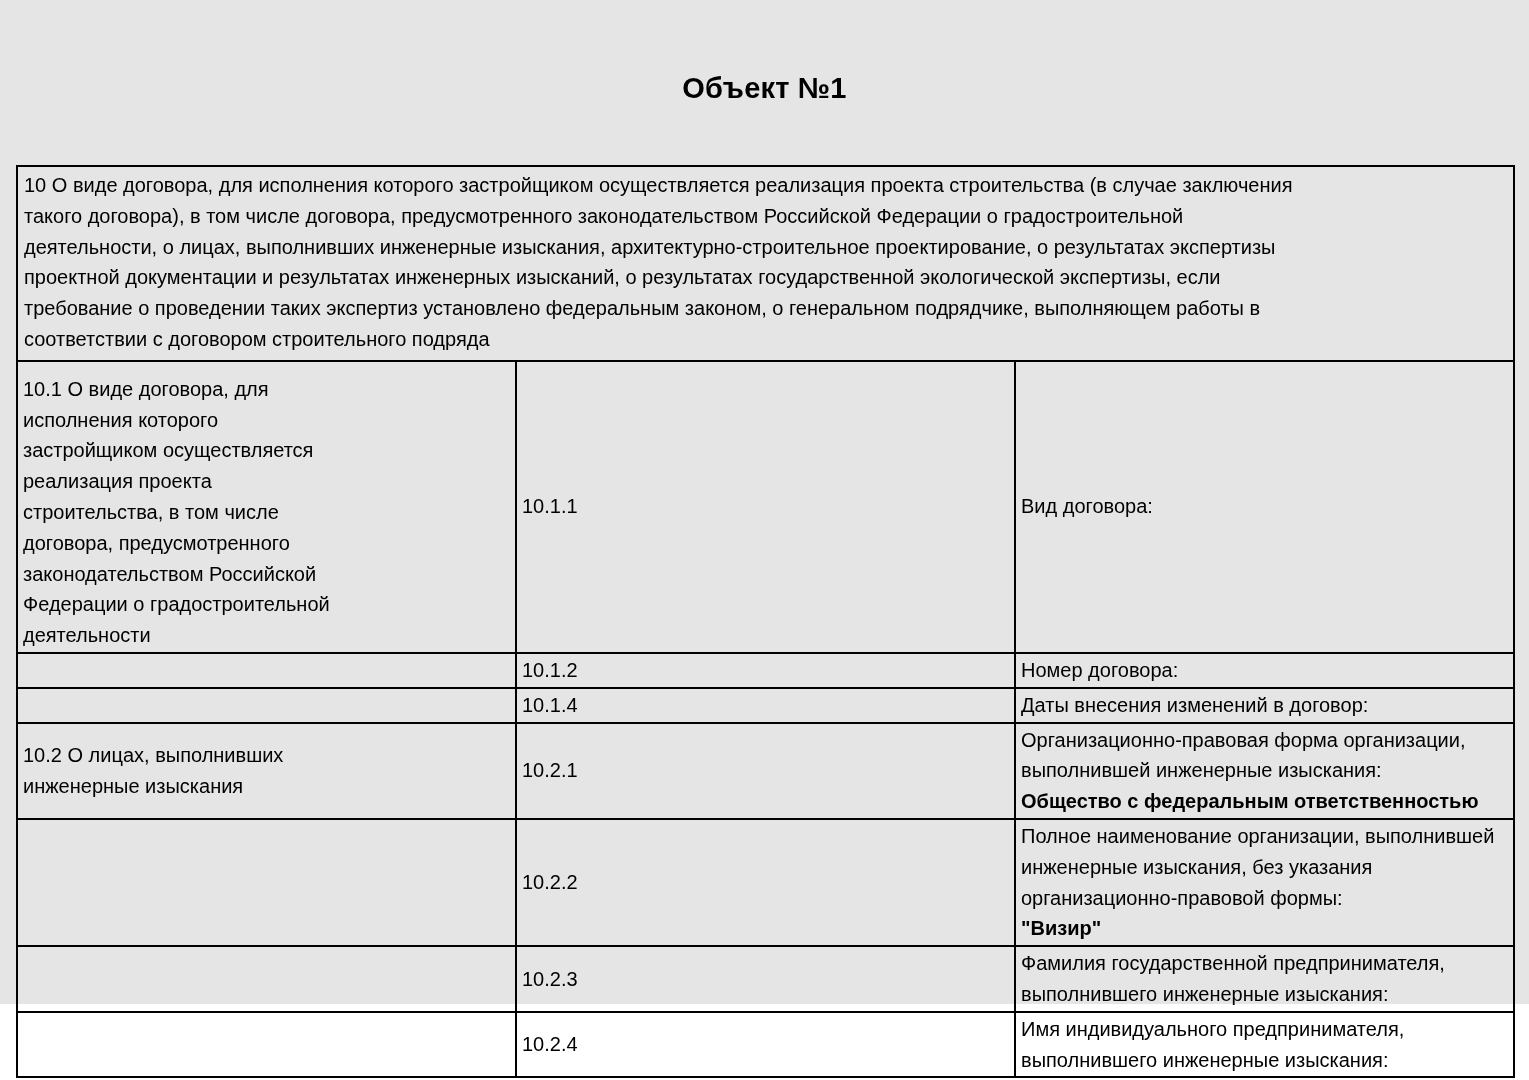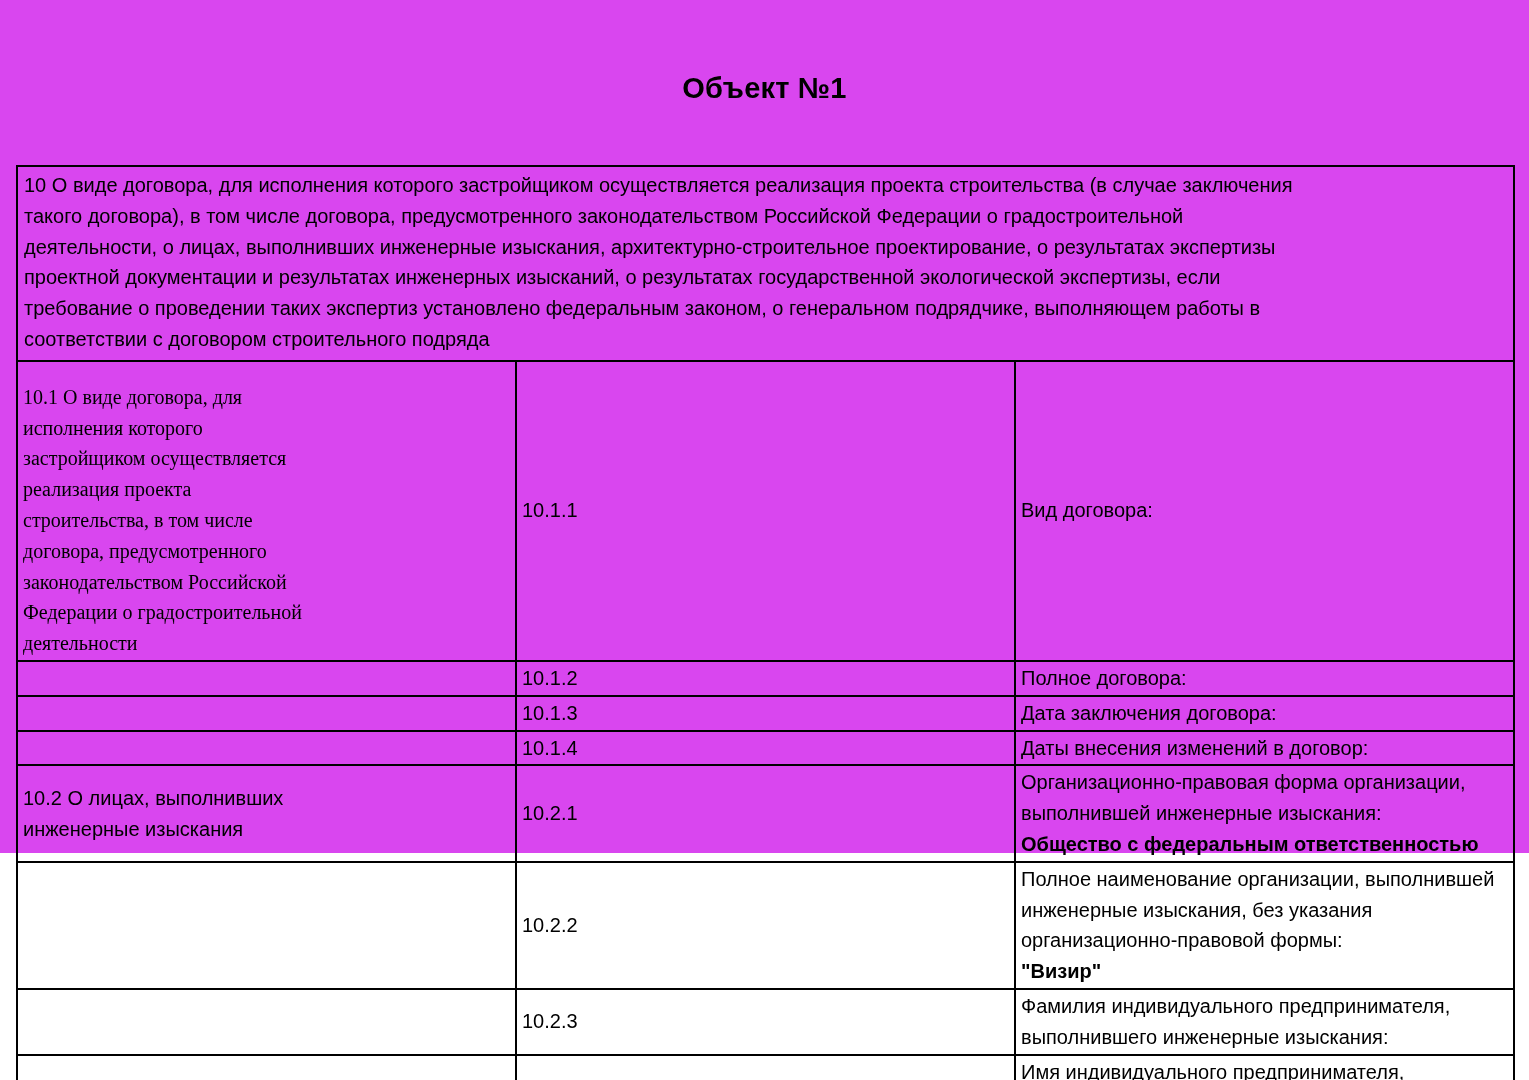--- a/index.html
+++ b/index.html
@@ -3,21 +3,21 @@
 <meta charset="utf-8">
 <style>
   * { margin: 0; padding: 0; box-sizing: border-box; }
   html, body {
     width: 1529px; height: 1080px;
     background: #ffffff;
     font-family: "Liberation Sans", "DejaVu Sans", sans-serif;
     color: #000;
     overflow: hidden;
   }
-  .page { position: relative; width: 1529px; height: 853px; background: #d946ef; }
+  .page { position: relative; width: 1529px; height: 1004px; background: #e5e5e5; }
 
   .doc-title {
     position: absolute;
     top: 72px; left: 0; width: 100%;
     text-align: center;
     font-size: 29px;
     font-weight: bold;
     letter-spacing: 0.2px;
   }
 
@@ -38,21 +38,21 @@
     overflow: hidden;
   }
   td.c1 { width: 372px; }
   td.c2 { width: 112px; border-radius: 10px; }
   td.c3 { width: auto; }
 
   tr.hdr td {
     vertical-align: top;
     padding: 3px 6px 5px 6px;
   }
-  tr.r-10-1-1 td.c1 { vertical-align: top; padding-top: 20px; font-family: Liberation Serif, serif; }
+  tr.r-10-1-1 td.c1 { vertical-align: top; padding-top: 12px; }
   tr.r-10-1-1 { height: 277px; }
   tr.r-short  { height: 34px; margin-top: 28px; }
   tr.r-10-2-1 { height: 64px; }
   tr.r-10-2-2 { height: 97px; }
 
   .bold { font-weight: bold; }
   td .line { white-space: pre-line; }
 </style>
 </head>
 <body>
@@ -81,26 +81,21 @@
 договора, предусмотренного
 законодательством Российской
 Федерации о градостроительной
 деятельности</td>
           <td class="c2">10.1.1</td>
           <td class="c3"><div class="line">Вид договора:</div></td>
         </tr>
         <tr class="r-short">
           <td class="c1"></td>
           <td class="c2">10.1.2</td>
-          <td class="c3"><div class="line">Полное договора:</div></td>
-        </tr>
-        <tr class="r-short">
-          <td class="c1"></td>
-          <td class="c2">10.1.3</td>
-          <td class="c3"><div class="line">Дата заключения договора:</div></td>
+          <td class="c3"><div class="line">Номер договора:</div></td>
         </tr>
         <tr class="r-short">
           <td class="c1"></td>
           <td class="c2">10.1.4</td>
           <td class="c3"><div class="line">Даты внесения изменений в договор:</div></td>
         </tr>
         <tr class="r-10-2-1">
           <td class="c1">10.2 О лицах, выполнивших
 инженерные изыскания</td>
           <td class="c2">10.2.1</td>
@@ -108,21 +103,21 @@
         </tr>
         <tr class="r-10-2-2">
           <td class="c1"></td>
           <td class="c2">10.2.2</td>
           <td class="c3"><div class="line">Полное наименование организации, выполнившей инженерные изыскания, без указания
 организационно-правовой формы:</div><div class="line bold">"Визир"</div></td>
         </tr>
         <tr class="r-short">
           <td class="c1"></td>
           <td class="c2">10.2.3</td>
-          <td class="c3"><div class="line">Фамилия индивидуального предпринимателя, выполнившего инженерные изыскания:</div></td>
+          <td class="c3"><div class="line">Фамилия государственной предпринимателя, выполнившего инженерные изыскания:</div></td>
         </tr>
         <tr class="r-short">
           <td class="c1"></td>
           <td class="c2">10.2.4</td>
           <td class="c3"><div class="line">Имя индивидуального предпринимателя, выполнившего инженерные изыскания:</div></td>
         </tr>
       </tbody>
   </table>
 
 </div>

